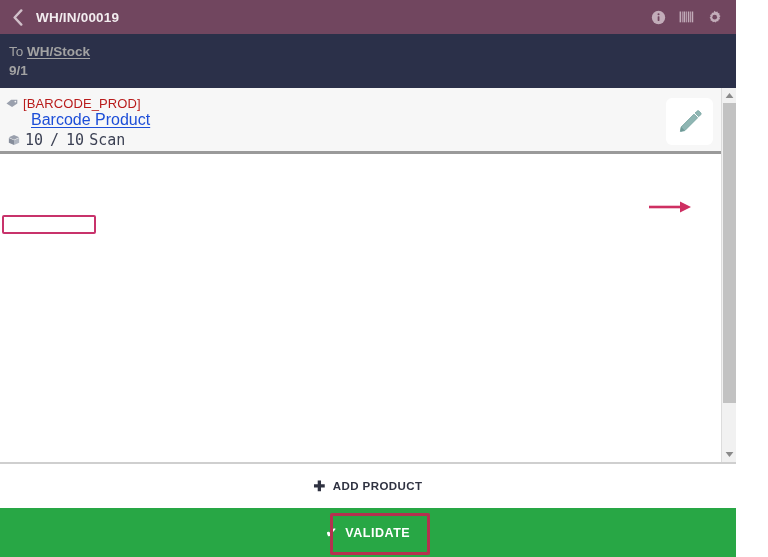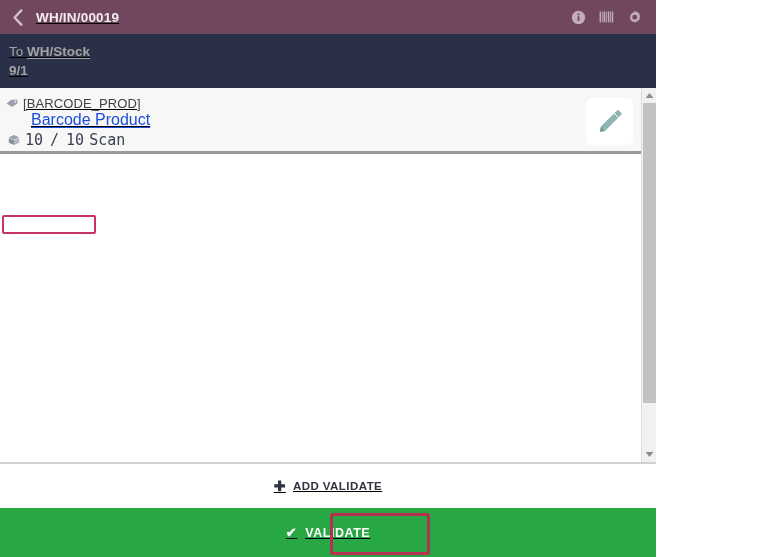--- a/index.html
+++ b/index.html
@@ -8,26 +8,25 @@
   html, body {
     width: 768px;
     height: 557px;
     overflow: hidden;
     font-family: "Liberation Sans", sans-serif;
     background: #ffffff;
   }
 
   .app {
     position: relative;
-    width: 656px;
+    width: 736px;
     height: 557px;
     display: flex;
     flex-direction: column;
     background: #ffffff;
-    text-decoration: underline;
   }
 
   
   .topbar {
     height: 34px;
     flex: 0 0 34px;
     background: #71465F;
     display: flex;
     align-items: center;
     padding: 0 10px 0 6px;
@@ -143,21 +142,21 @@
     gap: 5px;
     height: 17px;
   }
 
   .tag-icon { width: 12px; height: 12px; display: flex; align-items: center; justify-content: center; }
   .tag-icon svg, .box-icon svg { display: block; }
   .box-icon { width: 12px; height: 12px; display: flex; align-items: center; justify-content: center; }
 
   .prod-code {
     font-size: 13px;
-    color: #404040;
+    color: #b91c1c;
     letter-spacing: .1px;
   }
   .prod-name {
     font-size: 16px;
     color: #1d4ed8;
     text-decoration: underline;
     text-underline-offset: 2px;
     margin-left: 25px;
     display: block;
     line-height: 16px;
@@ -433,21 +432,21 @@
         <svg width="9" height="7" viewBox="0 0 9 7">
           <path d="M4.5 6 L0.6 1 L8.4 1 Z" fill="#8a8a8a"></path>
         </svg>
       </div>
     </div>
   </div>
 
   <div class="add-product-bar">
     <div class="add-product-inner">
       <span class="plus-glyph">✚</span>
-      <span>ADD VALIDATE</span>
+      <span>ADD PRODUCT</span>
     </div>
   </div>
 
   <div class="validate-bar">
     <div class="validate-inner">
       <span class="check-glyph">✔</span>
       <span>VALIDATE</span>
     </div>
   </div>
 

